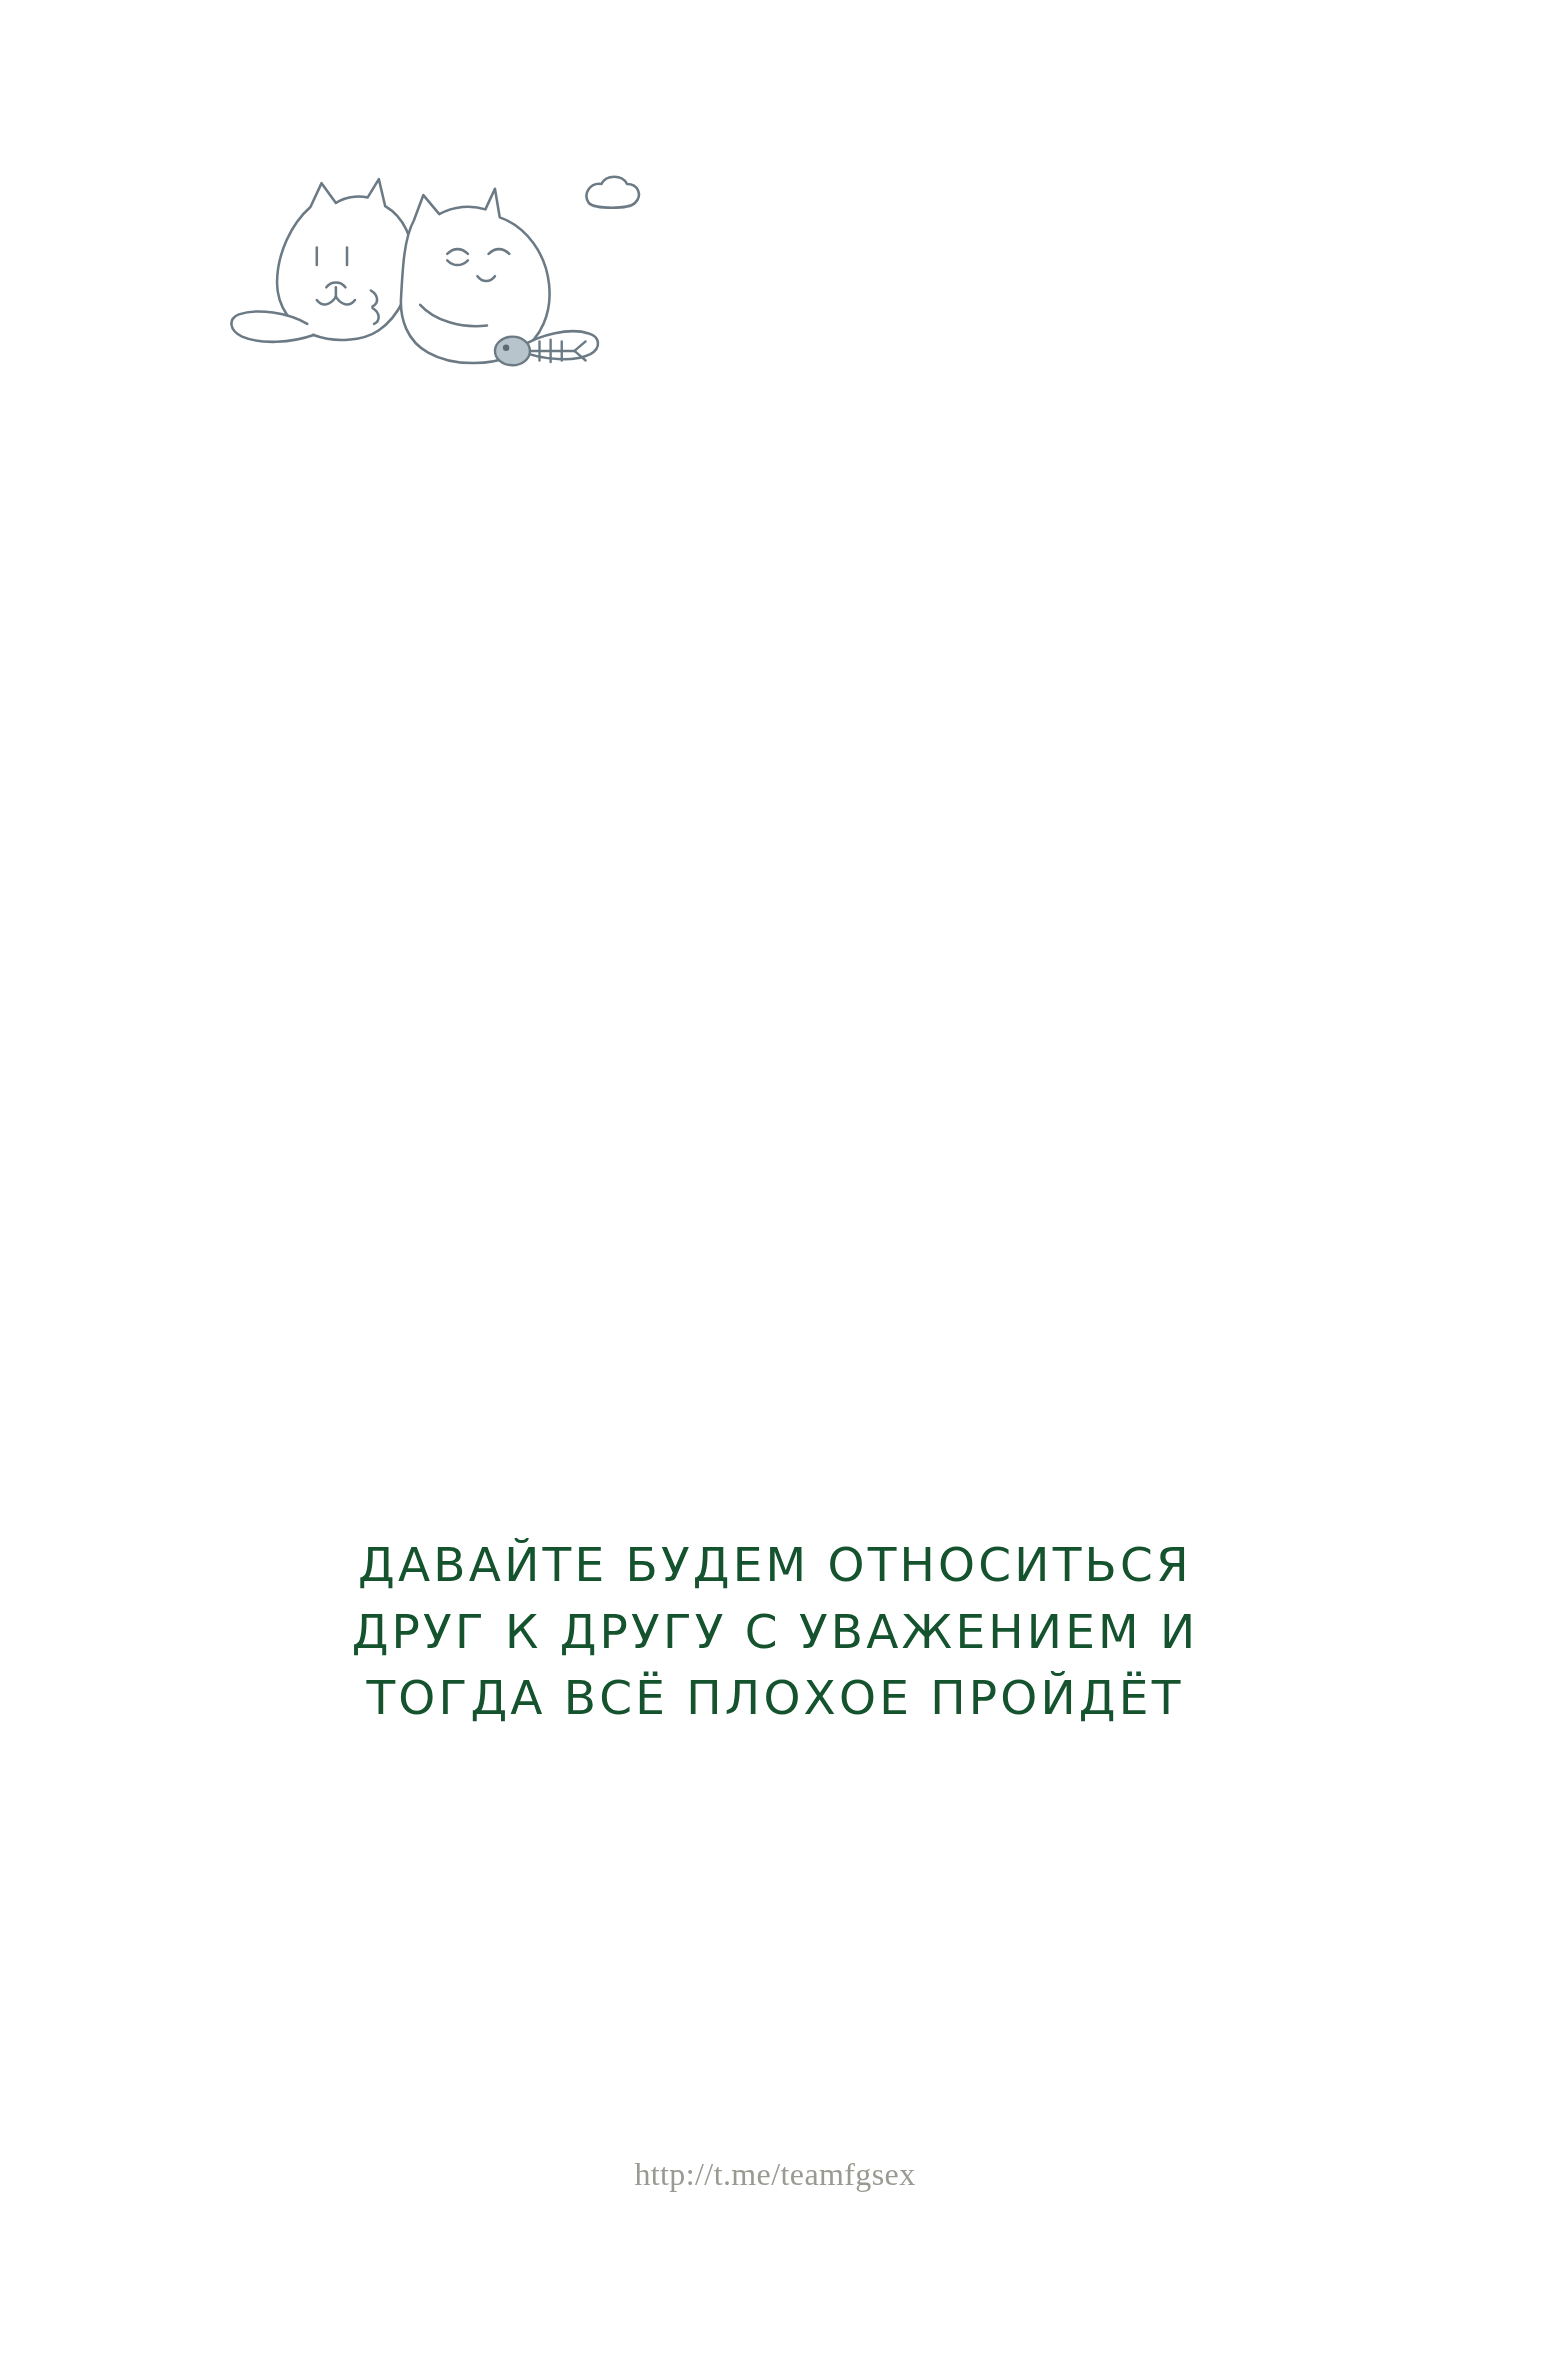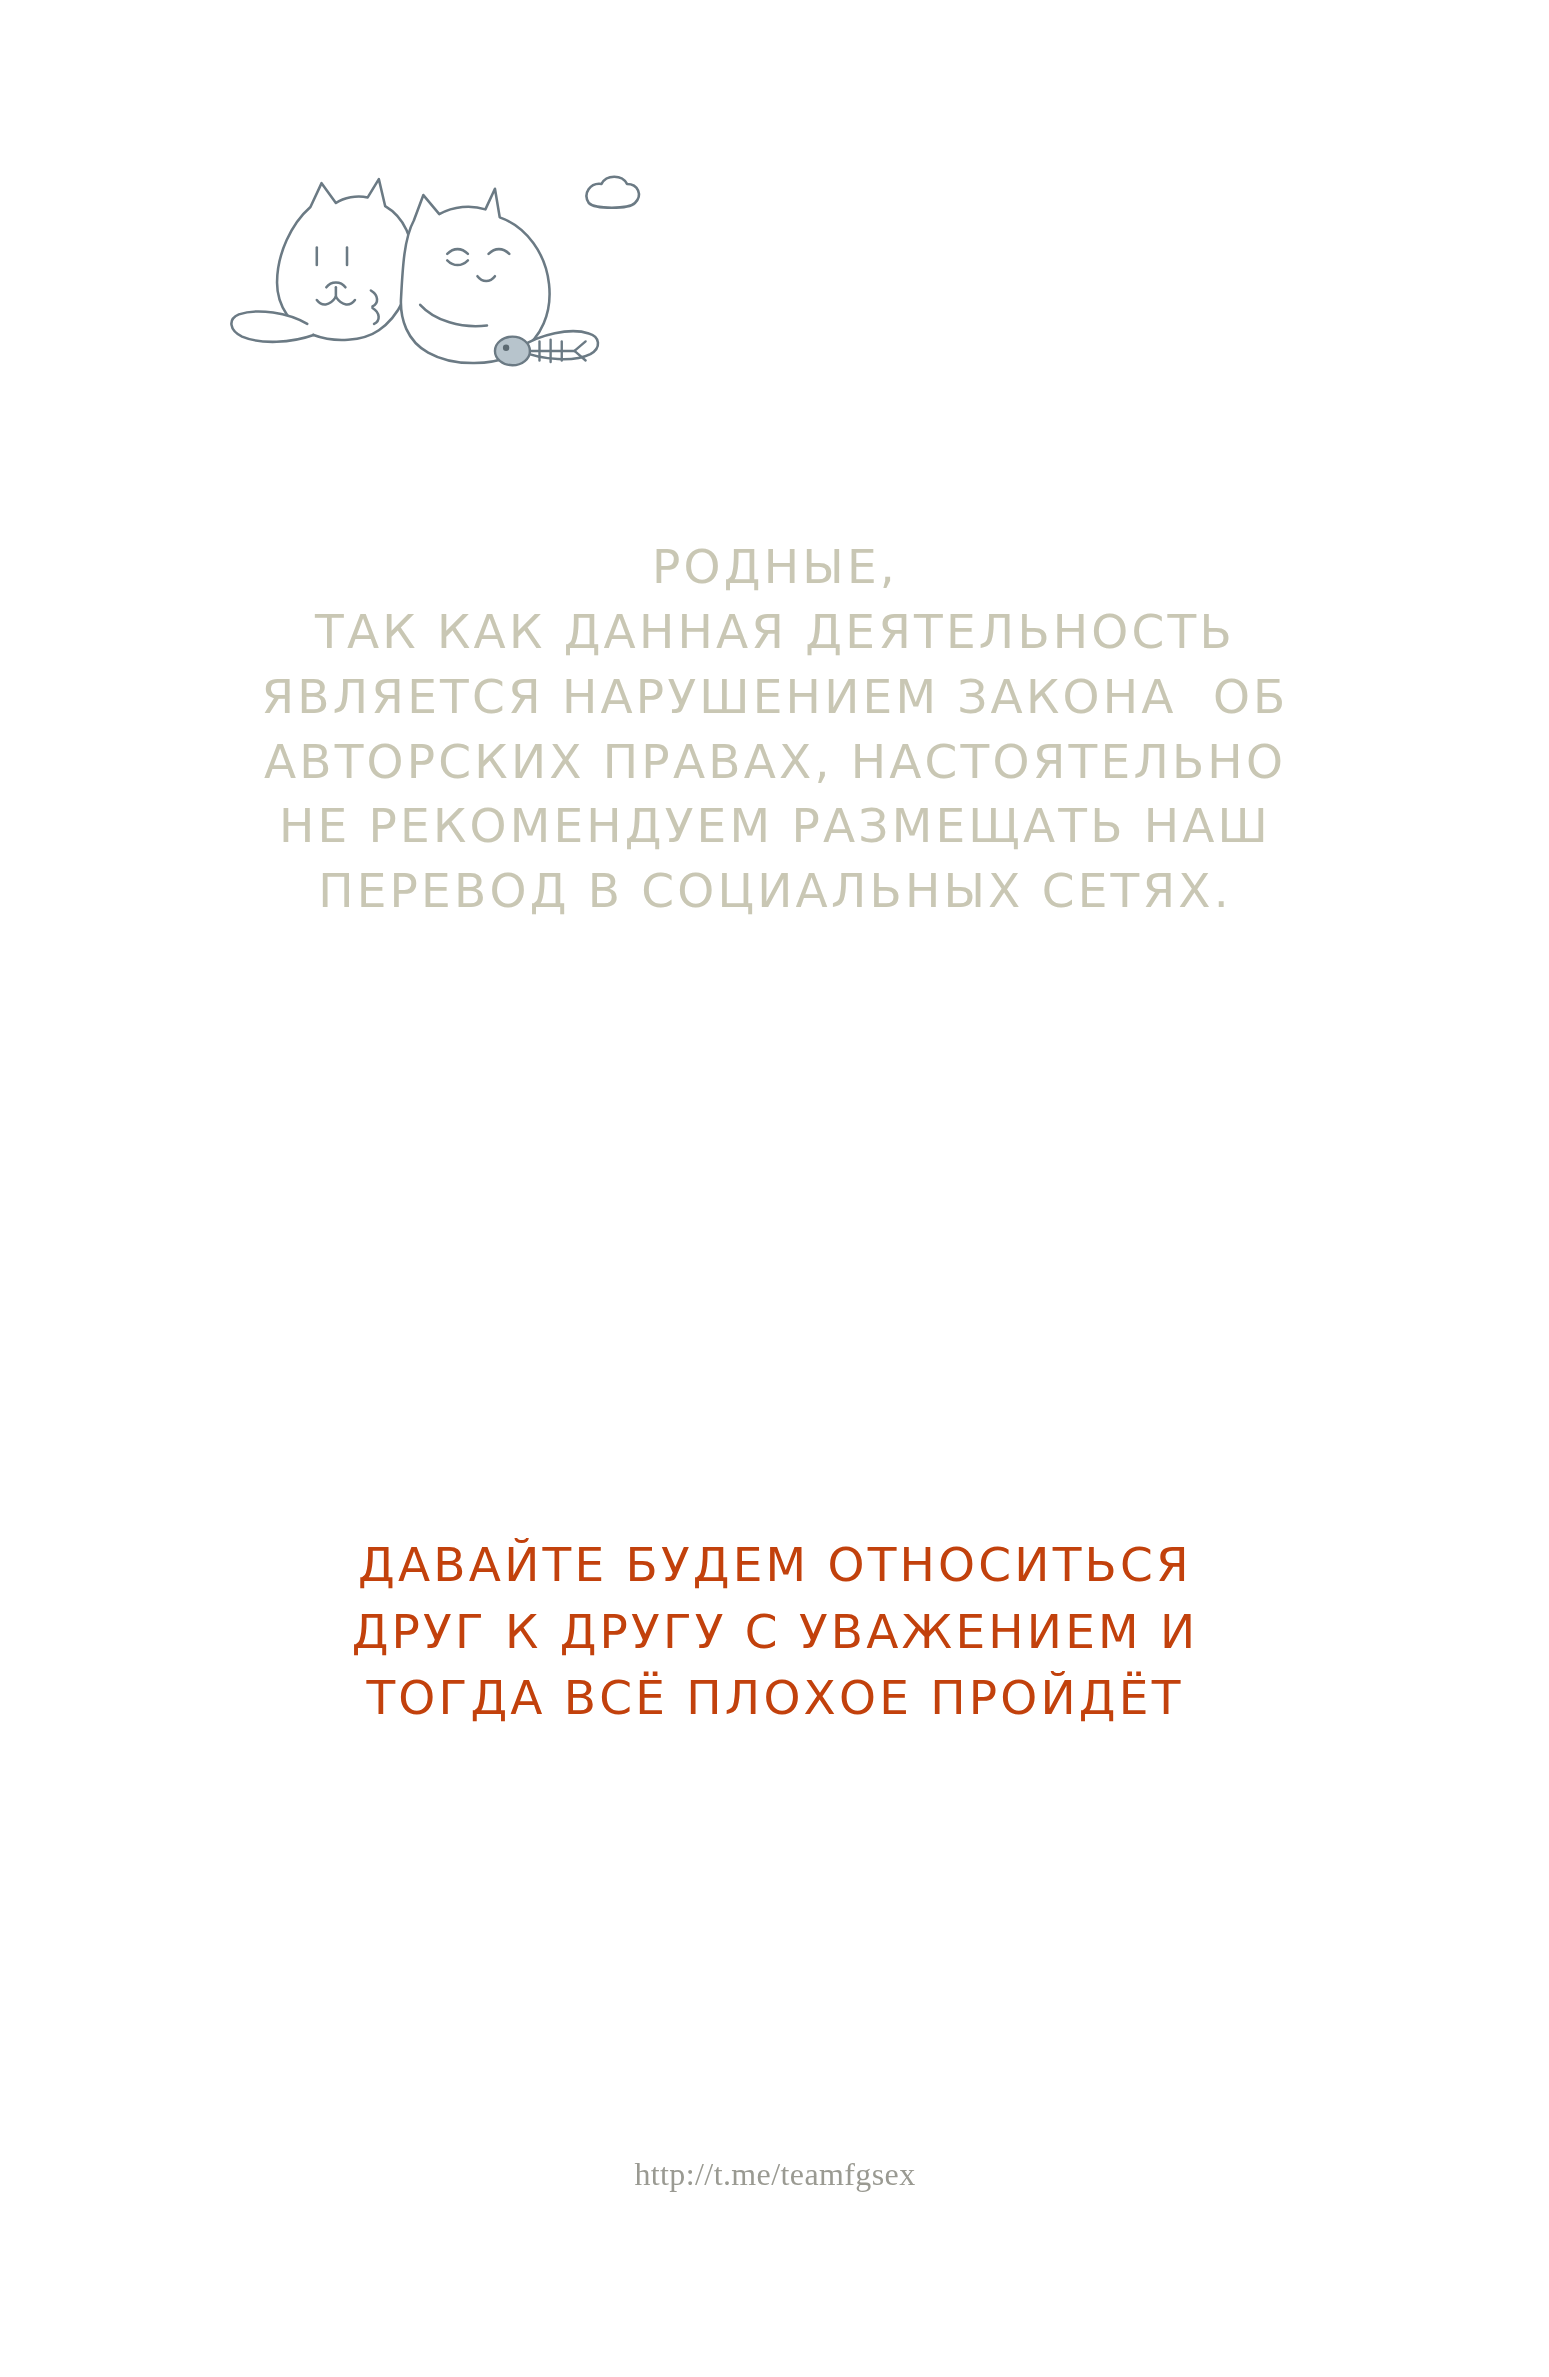--- a/index.html
+++ b/index.html
@@ -66,21 +66,21 @@
     font-size: 47px;
     line-height: 1.38;
   }
   #socials-block .line {
     display: block;
     white-space: pre;
   }
 
   #respect-block {
     top: 1532px;
-    color: #c2410c;
+    color: #14532d;
     font-size: 47px;
     line-height: 1.42;
   }
   #respect-block .line {
     display: block;
     white-space: pre;
   }
 
   
   #footer-block {
@@ -164,28 +164,20 @@
           <path d="M408 214 L408 238"></path>
           <path d="M422 212 L422 240"></path>
           <path d="M436 214 L436 238"></path>
           <path d="M452 226 L466 214"></path>
           <path d="M452 226 L466 238"></path>
         </g>
       </g>
     </svg>
   </div>
 
-  <div class="notice-block" id="warning-block">
-    <span class="line">РОДНЫЕ,</span>
-    <span class="line">ТАК КАК ДАННАЯ ДЕЯТЕЛЬНОСТЬ</span>
-    <span class="line">ЯВЛЯЕТСЯ НАРУШЕНИЕМ ЗАКОНА  ОБ</span>
-    <span class="line">АВТОРСКИХ ПРАВАХ, НАСТОЯТЕЛЬНО</span>
-    <span class="line">НЕ РЕКОМЕНДУЕМ РАЗМЕЩАТЬ НАШ</span>
-    <span class="line">ПЕРЕВОД В СОЦИАЛЬНЫХ СЕТЯХ.</span>
-  </div>
 
   <div class="notice-block" id="socials-block">
   </div>
 
   <div class="notice-block" id="respect-block">
     <span class="line">ДАВАЙТЕ БУДЕМ ОТНОСИТЬСЯ</span>
     <span class="line">ДРУГ К ДРУГУ С УВАЖЕНИЕМ И</span>
     <span class="line">ТОГДА ВСЁ ПЛОХОЕ ПРОЙДЁТ</span>
   </div>
 

